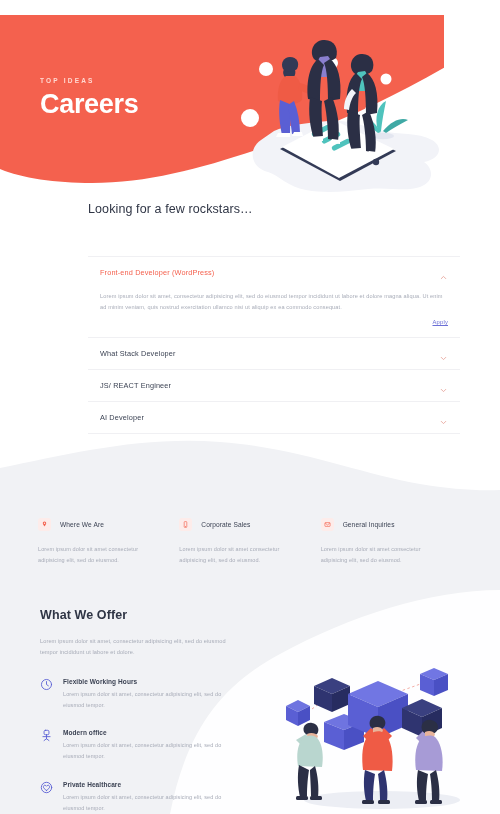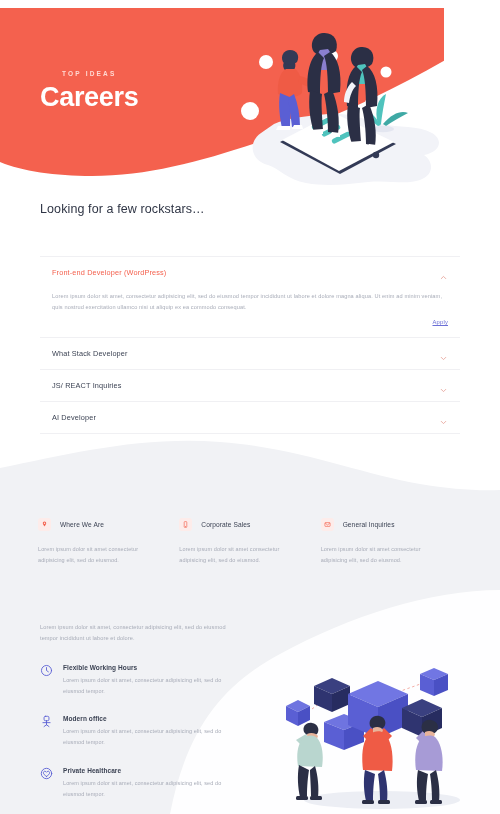--- a/index.html
+++ b/index.html
@@ -5,32 +5,32 @@
   * { box-sizing: border-box; margin: 0; padding: 0; }
   html, body {
     width: 500px; height: 814px;
     font-family: "Liberation Sans", sans-serif;
     background: #ffffff;
     overflow: hidden;
   }
   .page { position: relative; width: 500px; height: 814px; overflow: hidden; background:#fff; }
 
   
-  .hero { position: absolute; top:8px; left:0; width:444px; height:185px; overflow:hidden;text-align:center; }
+  .hero { position: absolute; top:15px; left:0; width:444px; height:185px; overflow:hidden; }
   .hero-bg { position:absolute; top:0; left:0; width:500px; height:185px; }
   .hero-text { position:absolute; left:40px; top:62px; z-index:6; }
   .eyebrow {
     color:#ffd9d2; font-size:6.5px; letter-spacing:2.2px;
     font-weight:700; text-transform:uppercase; margin-bottom:7px;
   }
   .hero-title { color:#ffffff; font-size:27px; font-weight:700; letter-spacing:-0.3px; line-height:1; }
   .hero-art { position:absolute; left:228px; top:6px; width:272px; height:175px; z-index:5; }
 
   
-  .sec-jobs { position:absolute; top:185px; left:0; width:500px; }
+  .sec-jobs { position:absolute; top:185px; left:0; width:500px;padding-left:48px; }
   .h2 { font-size:12.5px; color:#2f3545; font-weight:400; letter-spacing:0.1px; }
   .jobs-head { padding:17px 40px 0 40px; }
 
   .accordion { margin:40px 40px 8px 40px; }
   .acc-item { border-bottom:1px solid #f0f0f3; }
   .acc-item:first-child { border-top:1px solid #f0f0f3; }
   .acc-head {
     display:flex; align-items:center; justify-content:space-between;
     padding:11px 12px 11px 12px; cursor:pointer;
   }
@@ -182,21 +182,21 @@
           <span class="chev">
             <svg viewBox="0 0 12 12" fill="none" stroke="currentColor" stroke-width="1.2" stroke-linecap="round" stroke-linejoin="round">
                 <path d="M3 4.5 L6 7.5 L9 4.5"></path>
               </svg>
           </span>
         </div>
       </div>
 
       <div class="acc-item">
         <div class="acc-head">
-          <span class="acc-title">JS/ REACT Inquiries</span>
+          <span class="acc-title">JS/ REACT Engineer</span>
           <span class="chev">
             <svg viewBox="0 0 12 12" fill="none" stroke="currentColor" stroke-width="1.2" stroke-linecap="round" stroke-linejoin="round">
                 <path d="M3 4.5 L6 7.5 L9 4.5"></path>
               </svg>
           </span>
         </div>
       </div>
 
       <div class="acc-item">
         <div class="acc-head">
@@ -254,20 +254,21 @@
               </svg>
           </span>
           <span class="ctitle">General Inquiries</span>
         </div>
         <p class="ctext">Lorem ipsum dolor sit amet consectetur adipisicing elit, sed do eiusmod.</p>
       </div>
 
     </div>
 
     <div class="offer">
+      <h2 class="offer-h">What We Offer</h2>
       <p class="offer-p">Lorem ipsum dolor sit amet, consectetur adipisicing elit, sed do eiusmod tempor incididunt ut labore et dolore.</p>
 
       <div class="benefits">
 
         <div class="benefit">
           <span class="bicon">
             <svg viewBox="0 0 16 16" fill="none" stroke="currentColor" stroke-width="1.1" stroke-linecap="round">
                 <circle cx="8" cy="8" r="6.2"></circle>
                 <path d="M8 4.4 V8 L10.3 9.6"></path>
               </svg>

